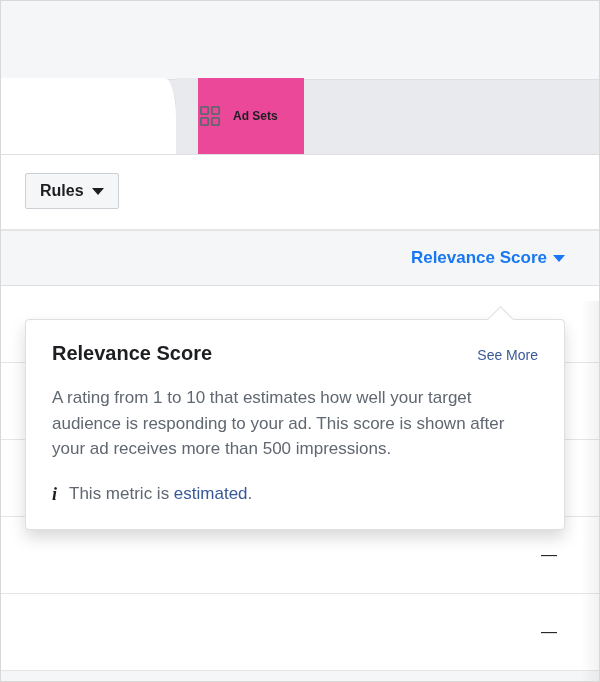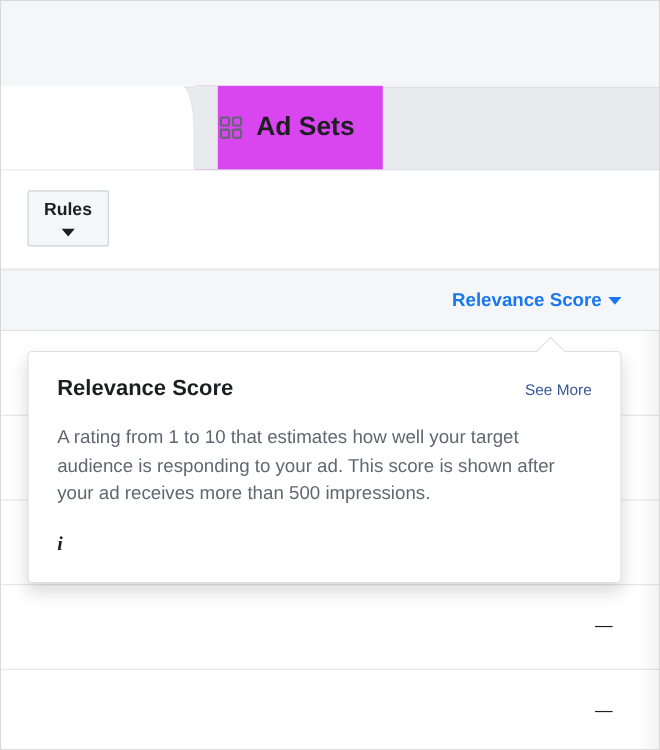--- a/index.html
+++ b/index.html
@@ -41,24 +41,24 @@
       width: 22px;
       height: 76px;
       background: #e9eaed;
     }
     .tab {
       display: flex;
       align-items: center;
       height: 76px;
       padding: 0 26px 0 22px;
       color: #1c1e21;
-      font-size: 24px;
+      font-size: 12px;
       font-weight: 600;
       gap: 12px;
-      background: #d946ef;
+      background: #ec4899;
     }
     .grid-icon {
       width: 22px;
       height: 22px;
       display: block;
     }
     .toolbar {
       background: #fff;
       padding: 18px 24px 20px 24px;
       border-bottom: 1px solid #e5e5e5;
@@ -68,21 +68,20 @@
       align-items: center;
       gap: 8px;
       background: #f5f6f7;
       border: 1px solid #ccd0d5;
       border-radius: 2px;
       padding: 8px 14px;
       font-size: 16px;
       font-weight: 600;
       color: #1c1e21;
       cursor: pointer;
-      flex-direction: column;
     }
     .caret-down {
       width: 0; height: 0;
       border-left: 6px solid transparent;
       border-right: 6px solid transparent;
       border-top: 7px solid #1c1e21;
     }
     .column-header {
       background: #f5f6f7;
       border-top: 1px solid #e5e5e5;
@@ -256,16 +255,19 @@
 </div>
 
 <div class="popover">
   <div class="pop-header">
     <span class="pop-title">Relevance Score</span>
     <span class="see-more">See More</span>
   </div>
   <p class="pop-desc">A rating from 1 to 10 that estimates how well your target audience is responding to your ad. This score is shown after your ad receives more than 500 impressions.</p>
   <div class="pop-footer">
     <span class="info-i">i</span>
+    <span>
+      <span>This metric is </span><span class="estimated-link">estimated</span><span>.</span>
+    </span>
   </div>
 </div>
 
 <div class="scroll-hint"></div>
 
 </body></html>

